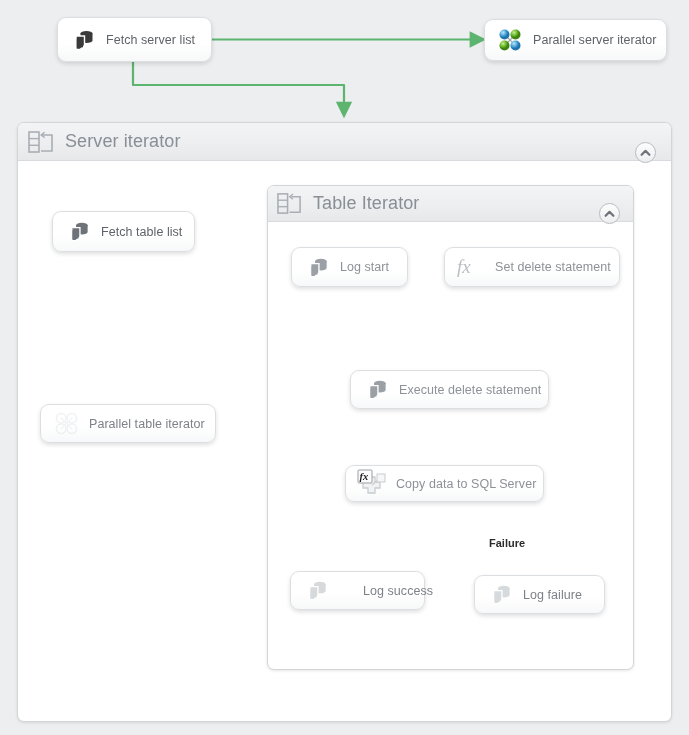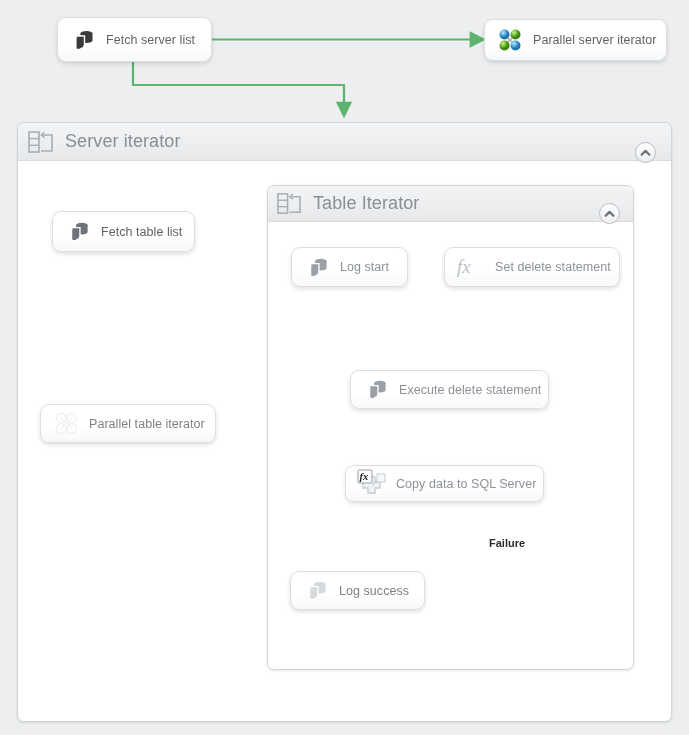--- a/index.html
+++ b/index.html
@@ -269,28 +269,39 @@
         <path d="M6,13 L11,13 L11,8 L18,8 L18,13 L23,13 L23,19 L18,19 L18,24 L11,24 L11,19 L6,19 z" fill="#f1f2f4" stroke="#c8cdd2" stroke-width="1.3"></path>
         <path d="M15,16 L22,10 L27,10" fill="none" stroke="#c8cdd2" stroke-width="1.2"></path>
         <rect x="20" y="5" width="8" height="8" fill="#f6f7f8" stroke="#c8cdd2" stroke-width="1"></rect>
         <rect x="1" y="1" width="14" height="13" rx="1" fill="#fbfbfc" stroke="#9aa0a6" stroke-width="1"></rect>
         <text x="2.5" y="11" font-family="'Liberation Serif',serif" font-style="italic" font-weight="bold" font-size="10.5" fill="#1a1a1a">fx</text>
       </svg>
     </span>
     <span class="node-label">Copy data to SQL Server</span>
   </div>
 
-  <div class="node faint" style="left:290px;top:571px;width:135px;height:39px;">
+  <div class="node faint" style="left:290px;top:571px;width:135px;height:39px;gap:24px;">
     <span class="node-icon">
       <svg width="25" height="25" viewBox="0 0 26 26">
         <ellipse cx="16.5" cy="6.5" rx="6" ry="2.6" fill="#d7dadd"></ellipse>
         <path d="M10.5,6.5 L10.5,13.5 a6,2.6 0 0 0 12,0 L22.5,6.5" fill="#d7dadd"></path>
         <path d="M6,9 L14.5,9 L14.5,18.5 L10,22.5 L6,22.5 z" fill="#d7dadd" stroke="#ffffff" stroke-width="1.4"></path>
         <path d="M6.8,20.6 L6.8,12.2 a3.2,1.4 0 0 1 6.2,0 L13,20.2" fill="#d7dadd"></path>
       </svg>
     </span>
     <span class="node-label">Log success</span>
   </div>
 
+  <div class="node faint" style="left:474px;top:575px;width:131px;height:39px;">
+    <span class="node-icon">
+      <svg width="25" height="25" viewBox="0 0 26 26">
+        <ellipse cx="16.5" cy="6.5" rx="6" ry="2.6" fill="#d7dadd"></ellipse>
+        <path d="M10.5,6.5 L10.5,13.5 a6,2.6 0 0 0 12,0 L22.5,6.5" fill="#d7dadd"></path>
+        <path d="M6,9 L14.5,9 L14.5,18.5 L10,22.5 L6,22.5 z" fill="#d7dadd" stroke="#ffffff" stroke-width="1.4"></path>
+        <path d="M6.8,20.6 L6.8,12.2 a3.2,1.4 0 0 1 6.2,0 L13,20.2" fill="#d7dadd"></path>
+      </svg>
+    </span>
+    <span class="node-label">Log failure</span>
+  </div>
 
   <div class="edge-label" style="left:489px;top:537px;">Failure</div>
 
 </div>
 
 </body></html>

